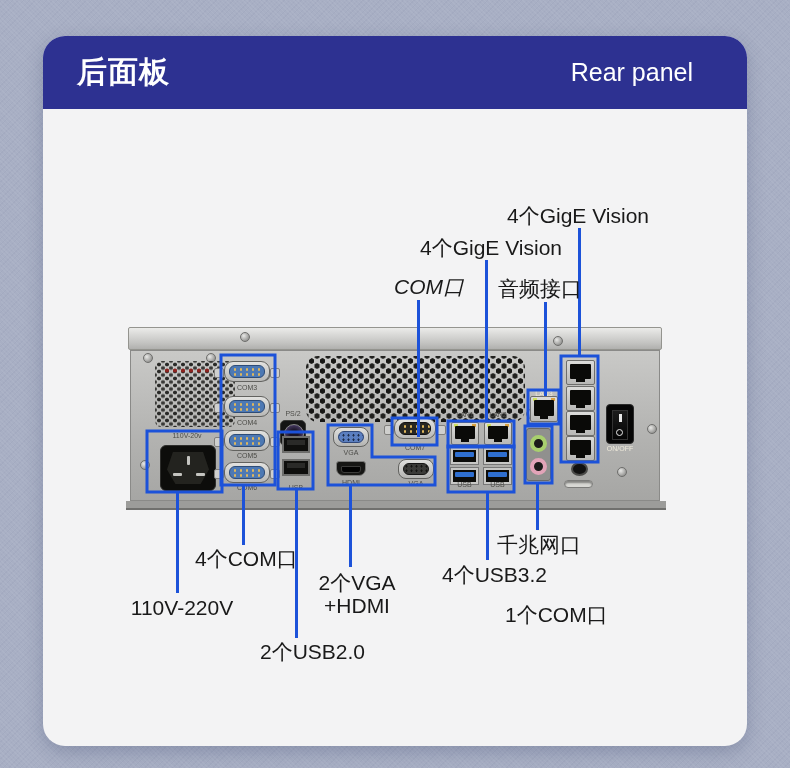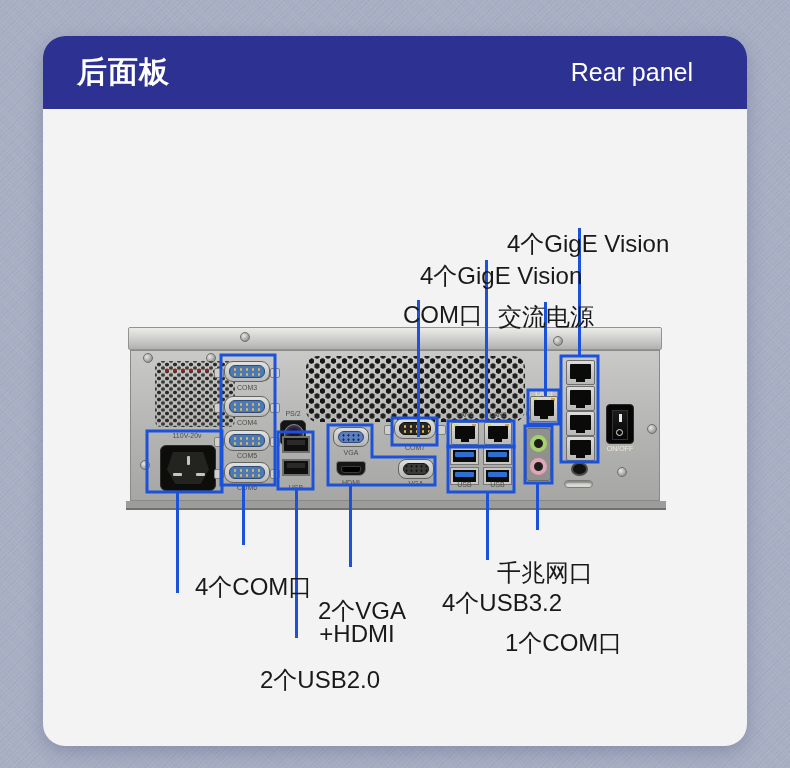--- a/index.html
+++ b/index.html
@@ -14,21 +14,21 @@
   .bg::after{content:"";position:absolute;inset:0;opacity:.18;
       background-image:repeating-linear-gradient(45deg,rgba(255,255,255,.25) 0 1px,transparent 1px 3px),
                        repeating-linear-gradient(-45deg,rgba(40,50,90,.2) 0 1px,transparent 1px 4px);}
   .card{position:absolute;left:43px;top:36px;width:704px;height:710px;border-radius:22px;
         background:#f3f3f4;overflow:hidden;box-shadow:0 6px 18px rgba(40,50,90,.25);}
   .header{position:absolute;left:0;top:0;width:100%;height:73px;background:#2d3191;
           display:flex;align-items:center;justify-content:space-between;box-sizing:border-box;
           padding:0 54px 0 34px;}
   .title-zh{color:#fff;font-size:30px;font-weight:bold;letter-spacing:1px;}
   .title-en{color:#fff;font-size:25px;font-weight:500;}
-  .callout{position:absolute;font-size:24px;line-height:23px;color:#191919;white-space:nowrap;margin-top:28px;}
+  .callout{position:absolute;font-size:21px;line-height:23px;color:#191919;white-space:nowrap;}
   .callout.center{text-align:center;}
   
   .chassis{position:absolute;left:126px;top:326px;width:540px;height:186px;}
   .chassis *{position:absolute;box-sizing:border-box;}
   .lip{left:2px;top:1px;width:534px;height:23px;border:1px solid #94948f;border-radius:2px;
        background:linear-gradient(#ebebe9,#c4c4c2 70%,#b0b0ae);}
   .face{left:4px;top:24px;width:530px;height:151px;border:1px solid #8a8a88;
         background:linear-gradient(#c9c9c7,#b2b2b0 60%,#a6a6a4);}
   .basestrip{left:0;top:175px;width:540px;height:9px;background:#9c9c9a;border-bottom:2px solid #70706e;}
   .screw{width:10px;height:10px;border-radius:50%;border:1px solid #6e6e6c;
@@ -253,24 +253,25 @@
   <rect x="392" y="418" width="45" height="27"></rect>
   <rect x="448" y="421" width="66" height="26"></rect>
   <rect x="448" y="446" width="66" height="46"></rect>
   <rect x="525" y="426" width="27" height="57"></rect>
   <rect x="528" y="390" width="31" height="34"></rect>
   <rect x="561" y="356" width="37" height="106"></rect>
 </svg>
 
 <div class="callout" style="left:507px;top:204px;">4个GigE Vision</div>
 <div class="callout" style="left:420px;top:236px;">4个GigE Vision</div>
-<div class="callout" style="left:403px;top:275px;">COM口</div>
-<div class="callout" style="left:498px;top:277px;">交流电源</div>
+<div class="callout" style="left:394px;top:275px;font-style:italic;">COM口</div>
+<div class="callout" style="left:498px;top:277px;">音频接口</div>
 <div class="callout" style="left:195px;top:547px;">4个COM口</div>
 <div class="callout center" style="left:128px;top:596px;width:108px;">
+  <div>110V-220V</div>
 </div>
 <div class="callout" style="left:260px;top:640px;">2个USB2.0</div>
 <div class="callout center" style="left:318px;top:571px;width:78px;">
   <div>2个VGA</div>
   <div>+HDMI</div>
 </div>
 <div class="callout" style="left:442px;top:563px;">4个USB3.2</div>
 <div class="callout" style="left:497px;top:533px;">千兆网口</div>
 <div class="callout" style="left:505px;top:603px;">1个COM口</div>
 

